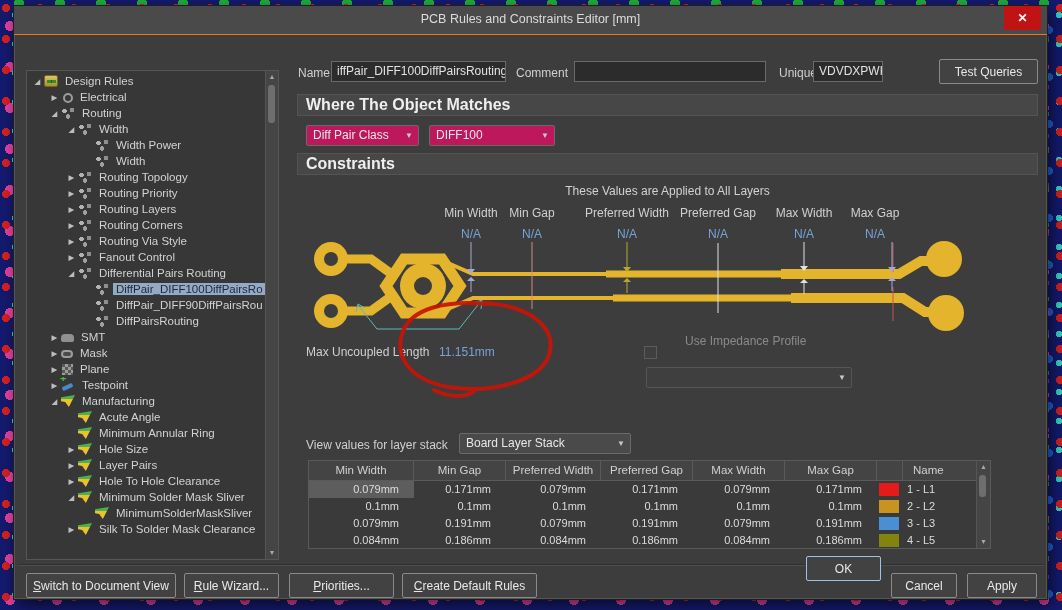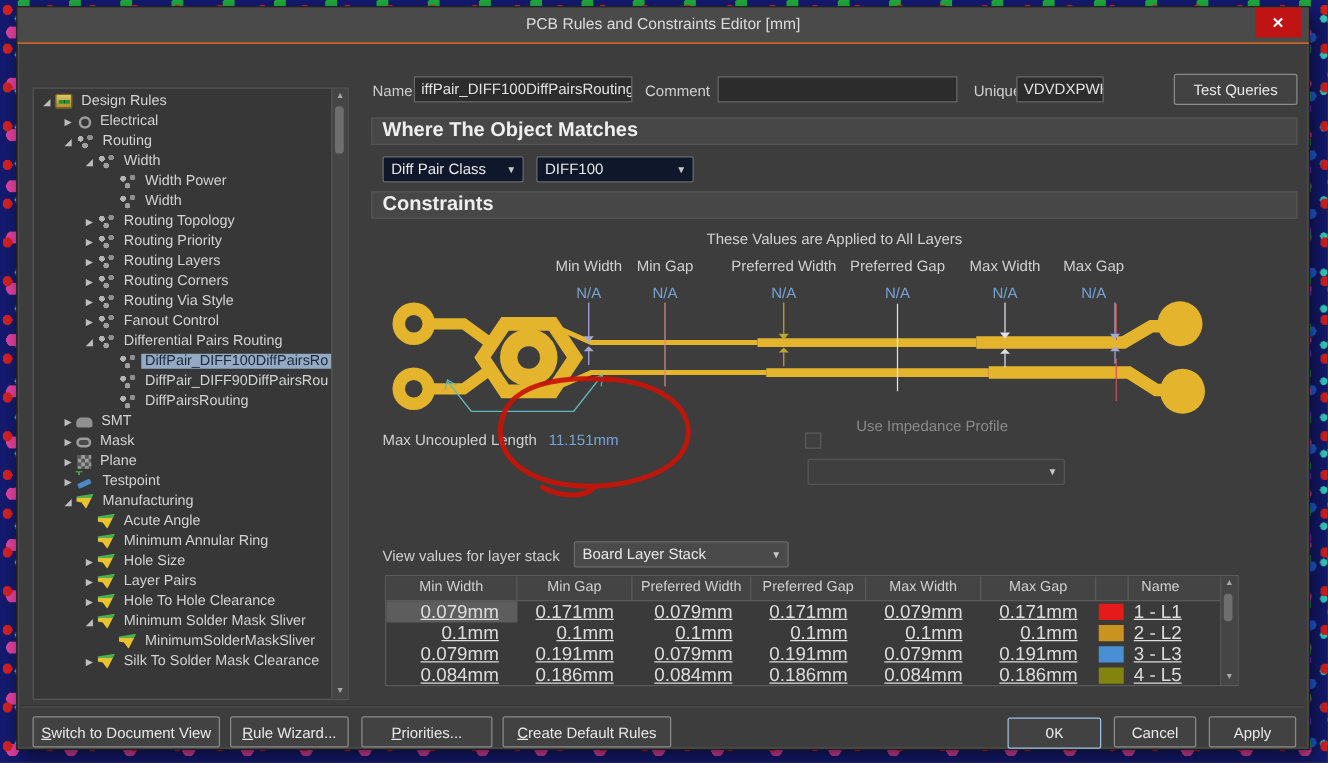--- a/index.html
+++ b/index.html
@@ -60,41 +60,41 @@
   .vscroll .up{top:0;} .vscroll .down{bottom:0;}
   .vscroll .thumb{position:absolute;left:2px;width:7px;border-radius:3px;background:#6e6e6e;}
   
   .lbl{position:absolute;color:#cfcfcf;}
   .tinput{position:absolute;height:21px;background:#2c2c2c;border:1px solid #6a6a6a;box-sizing:border-box;
     color:#e2e2e2;font-size:12px;line-height:19px;padding:0 5px;white-space:nowrap;overflow:hidden;}
   .btn{position:absolute;height:25px;background:#424242;border:1px solid #8a8a8a;border-radius:2px;color:#e8e8e8;
     display:flex;align-items:center;justify-content:center;font-size:12px;box-sizing:border-box;cursor:default;}
   .secbar{position:absolute;left:283px;width:741px;height:22px;background:#474747;border:1px solid #545454;
     box-sizing:border-box;color:#efefef;font-weight:bold;font-size:16px;line-height:20px;padding-left:8px;}
-  .drop{position:absolute;height:21px;background:#0f172a;border:1px solid #6a6a6a;border-radius:2px;box-sizing:border-box;
+  .drop{position:absolute;height:21px;background:#be185d;border:1px solid #6a6a6a;border-radius:2px;box-sizing:border-box;
     color:#e8e8e8;font-size:12px;line-height:19px;padding:0 6px;}
   .drop .arr{position:absolute;right:5px;top:1px;font-size:8px;color:#c8c8c8;line-height:18px;}
   .note{position:absolute;left:283px;width:741px;text-align:center;color:#d2d2d2;}
   .ccol{position:absolute;width:100px;text-align:center;}
   .ccol .clab{color:#d0d0d0;font-size:12px;}
   .ccol .cval{color:#76a3d6;font-size:12px;margin-top:7px;}
   .bluev{color:#76a3d6;}
   .disabled-check{position:absolute;width:13px;height:13px;border:1px solid #5c5c5c;background:#3f3f3f;box-sizing:border-box;}
   .ddisabled{background:#3f3f3f;border:1px solid #555;color:#8a8a8a;}
   .dimlbl{color:#8a8a8a;}
   
   .ltable{position:absolute;left:294px;top:454px;width:683px;height:89px;background:#3a3a3a;border:1px solid #5a5a5a;
     box-sizing:border-box;overflow:hidden;}
   .lt-grid{position:absolute;left:0;top:0;right:13px;}
   .lt-head{display:grid;grid-template-columns:105px 92px 95px 92px 92px 92px 26px 1fr;height:19px;background:#444;
     border-bottom:1px solid #5a5a5a;}
   .lt-head div{font-size:11.5px;color:#d0d0d0;text-align:center;line-height:18px;border-right:1px solid #5a5a5a;overflow:hidden;white-space:nowrap;}
   .lt-head .namehead{text-align:left;padding-left:10px;border-right:none;}
   .lt-row{display:grid;grid-template-columns:105px 92px 95px 92px 92px 92px 26px 1fr;height:17px;}
-  .lt-row div{font-size:15px;color:#dcdcdc;text-align:right;padding-right:15px;line-height:17px;white-space:nowrap;box-sizing:border-box;text-decoration:underline;}
+  .lt-row div{font-size:11px;color:#dcdcdc;text-align:right;padding-right:15px;line-height:17px;white-space:nowrap;box-sizing:border-box;}
   .lt-row .swatch{padding:0;position:relative;}
   .lt-row .swatch span{position:absolute;left:2px;top:2px;width:20px;height:13px;display:block;}
   .lt-row .lname{text-align:left;padding-left:4px;}
   .lt-row .hicell{background:#5d5d5d;}
   
   .footline{position:absolute;left:4px;right:4px;top:558px;height:0;border-top:1px solid #2f2f2f;border-bottom:1px solid #4f4f4f;}
   .btn u{text-decoration:underline;}
   .okbtn{border:1px solid #9cc3e6;}
 </style>
 </head>
@@ -480,21 +480,21 @@
       <div class="btn" style="left: 170px; top: 567px; width: 95px;">
         <span><u>R</u>ule Wizard...</span>
       </div>
       <div class="btn" style="left: 275px; top: 567px; width: 105px;">
         <span><u>P</u>riorities...</span>
       </div>
       <div class="btn" style="left: 388px; top: 567px; width: 135px;">
         <span><u>C</u>reate Default Rules</span>
       </div>
     </div>
-  <div class="btn okbtn" style="left:792px;top:568px;width:75px;font-family:Liberation Mono, monospace;">
+  <div class="btn okbtn" style="left:792px;top:550px;width:75px;">
     <span>OK</span>
   </div>
   <div class="btn" style="left:877px;top:567px;width:66px;">
     <span>Cancel</span>
   </div>
   <div class="btn" style="left:953px;top:567px;width:70px;">
     <span>Apply</span>
   </div>
 </div>
 

